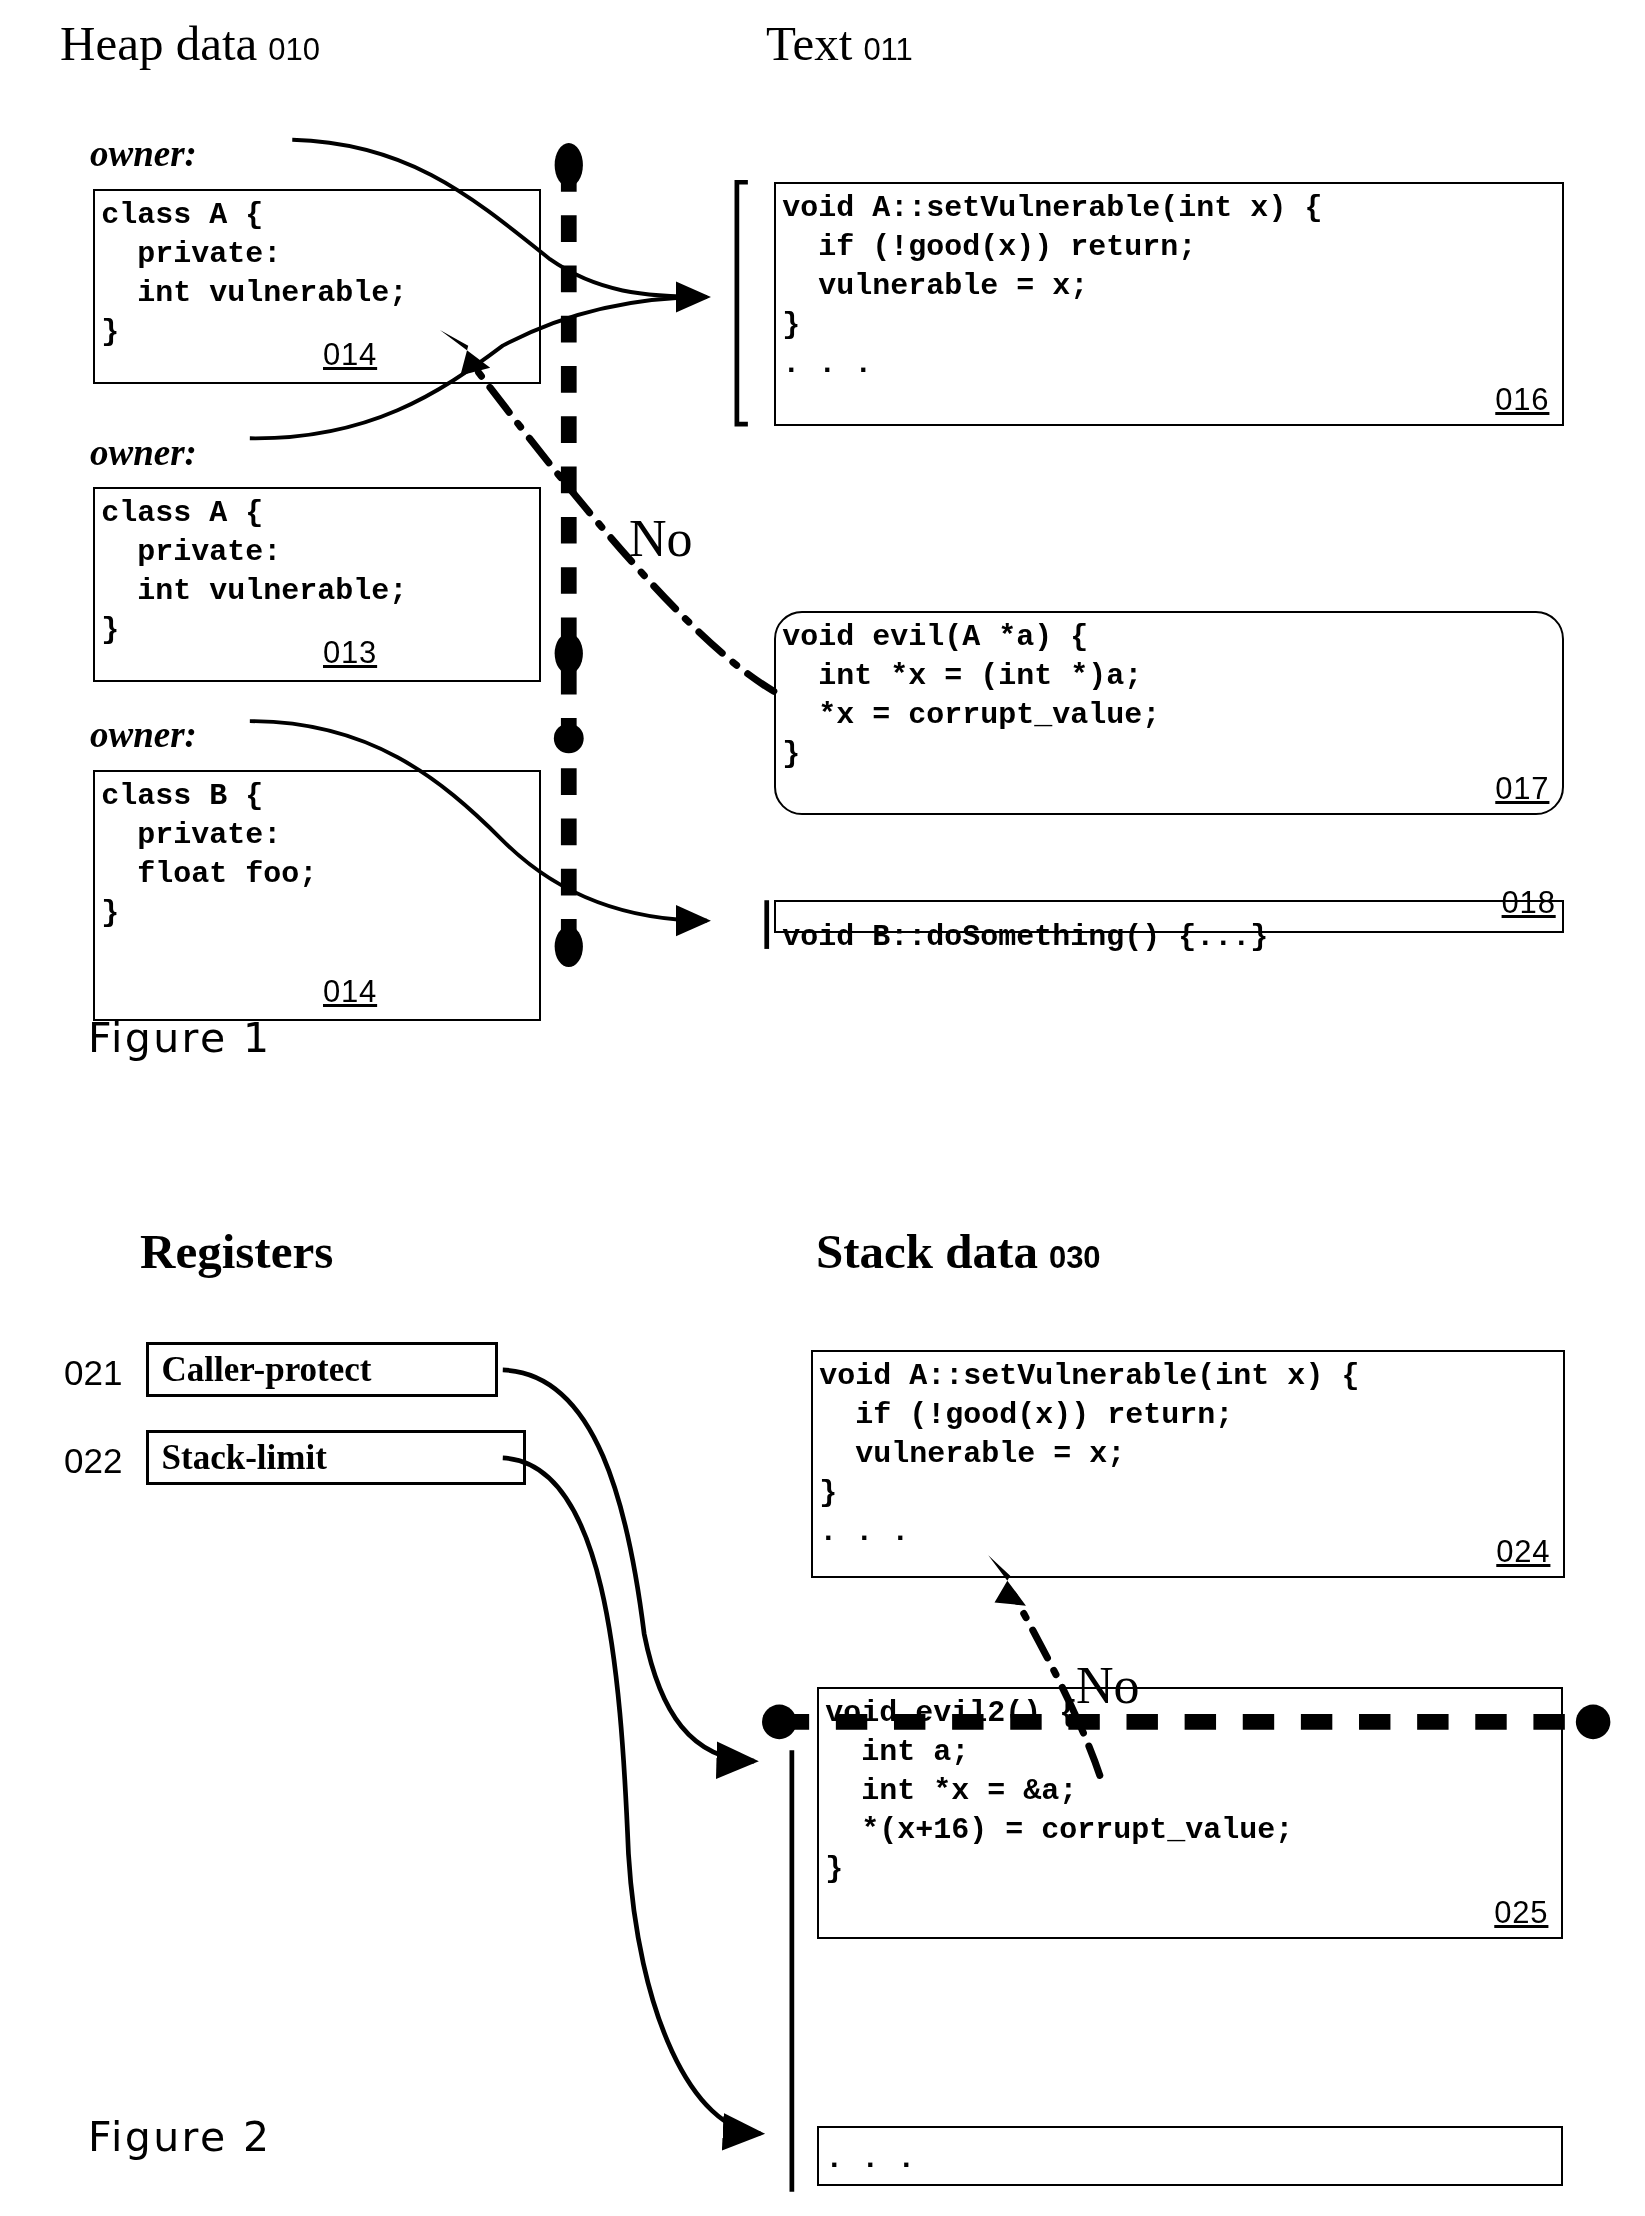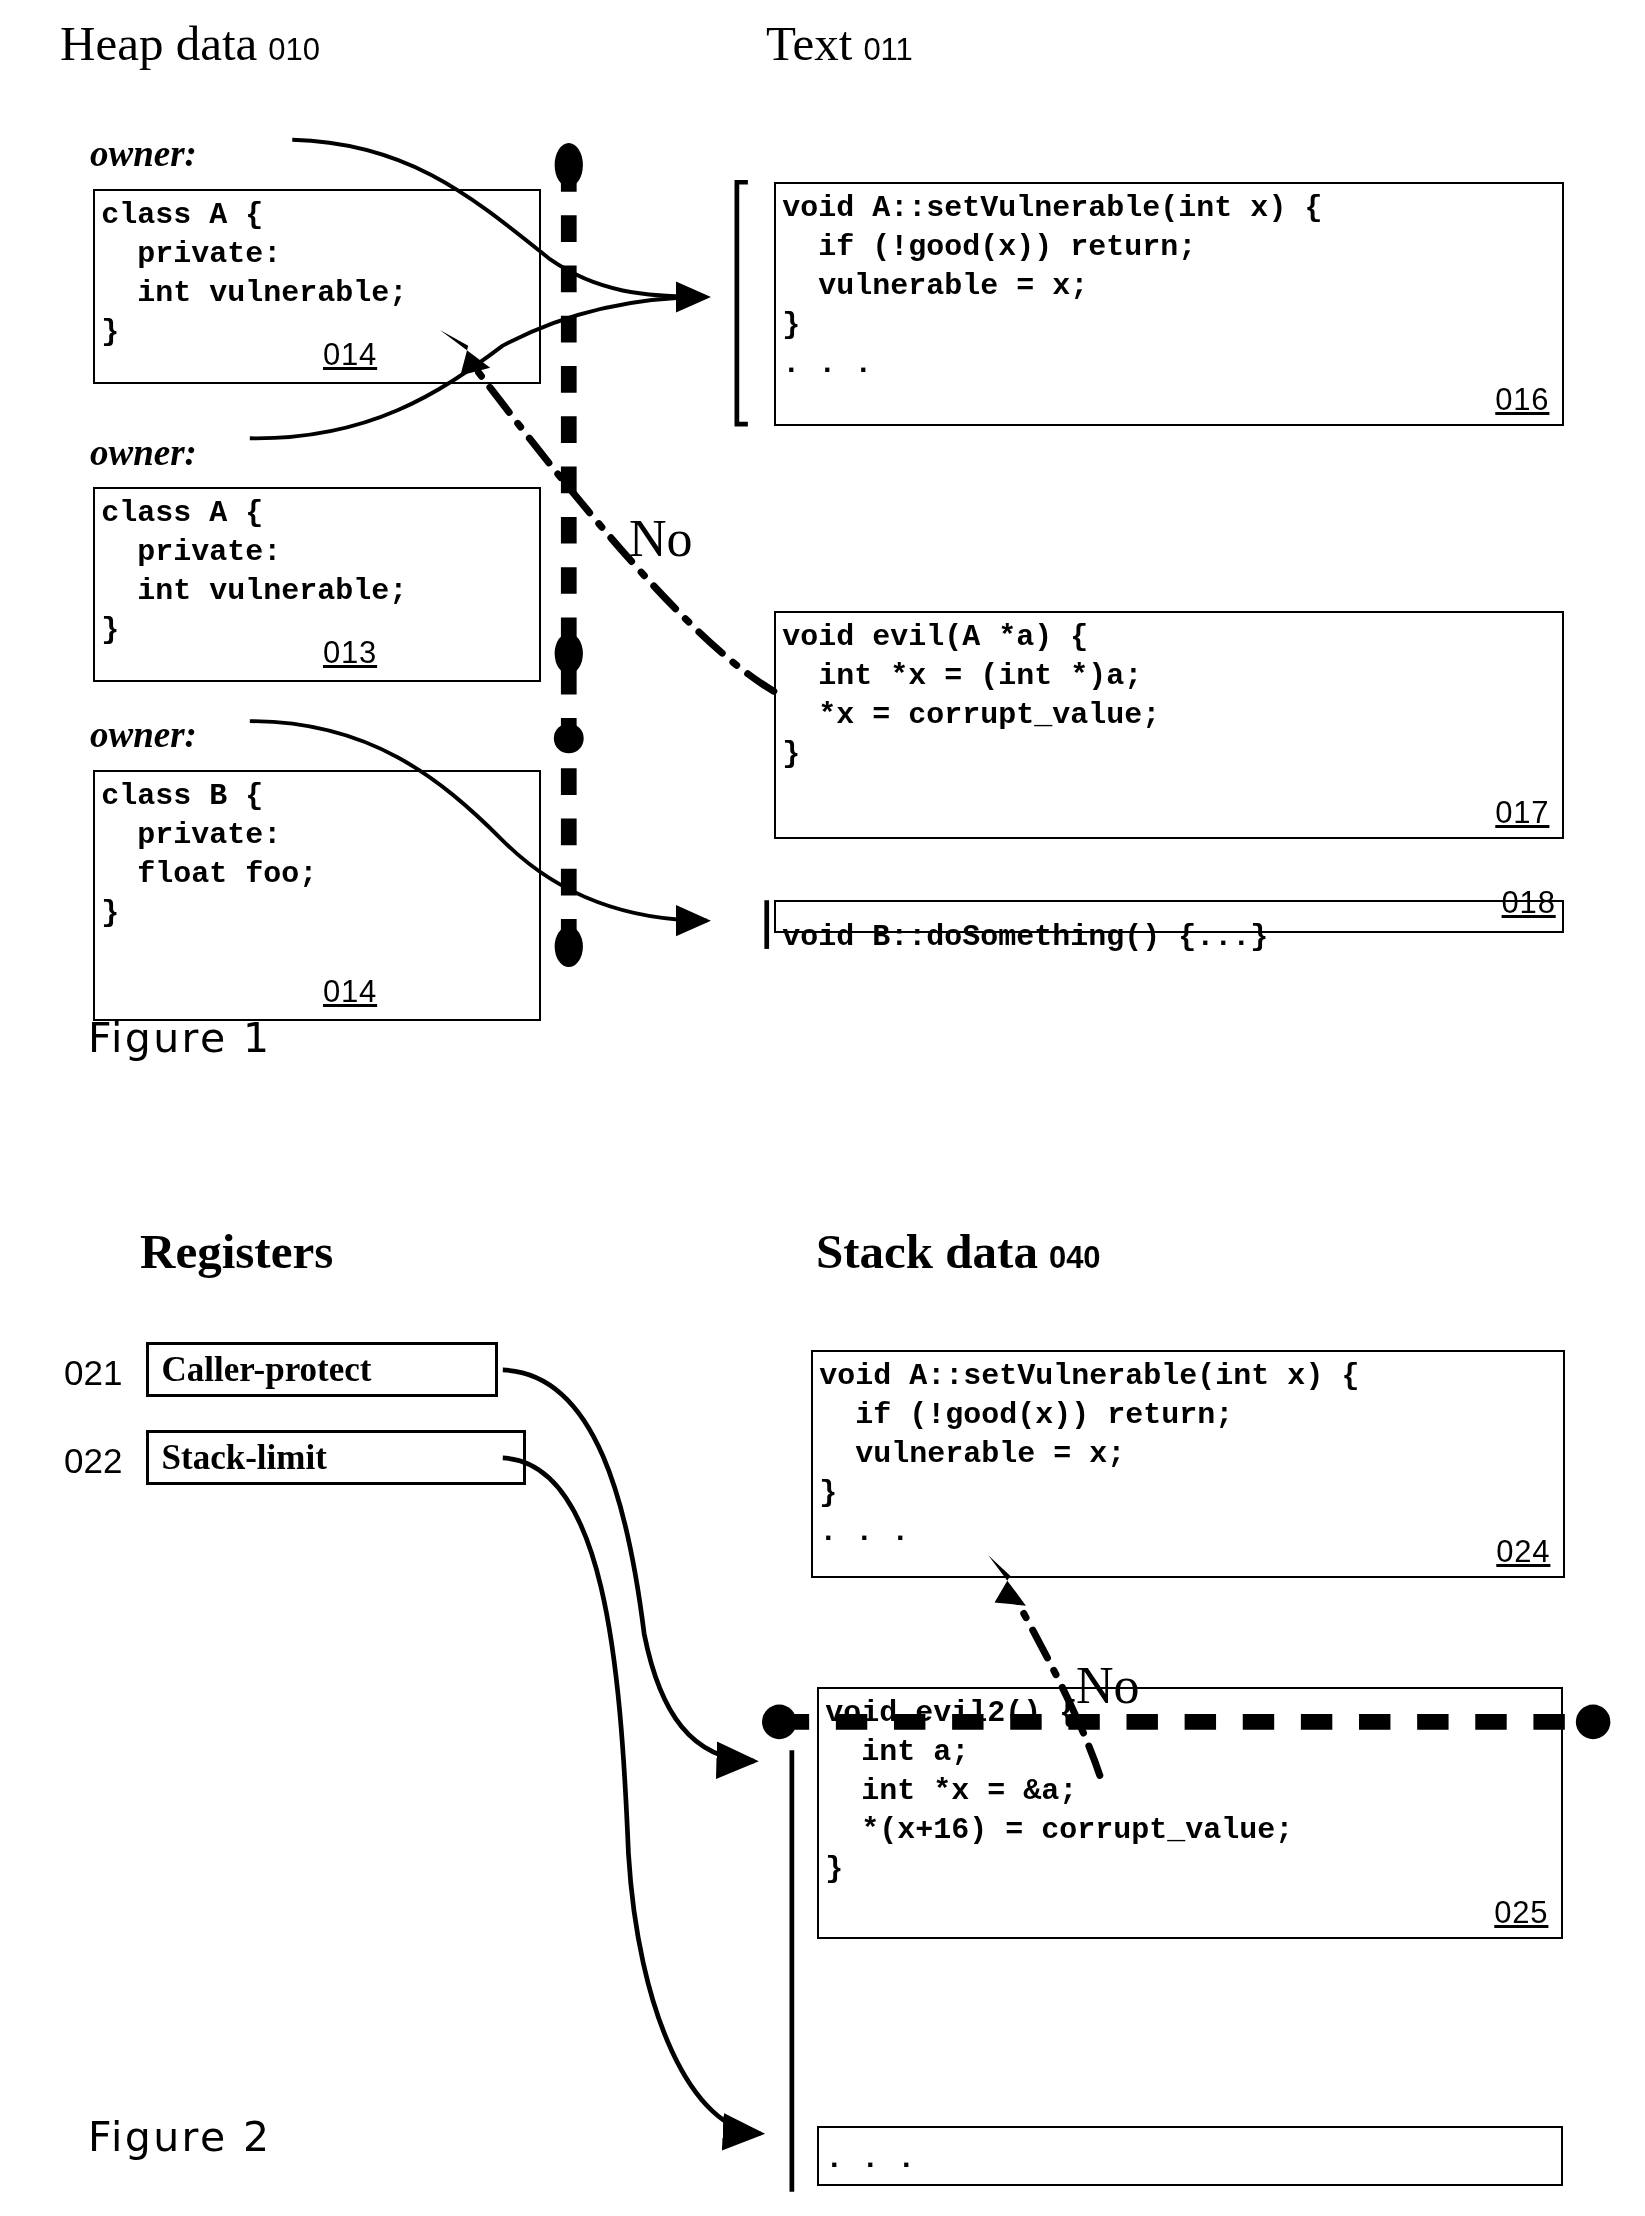--- a/index.html
+++ b/index.html
@@ -119,42 +119,42 @@
 
 <div class="codebox" style="left:774px;top:182px;width:790px;height:244px;">
   <div class="line">void A::setVulnerable(int x) {</div>
   <div class="line">  if (!good(x)) return;</div>
   <div class="line">  vulnerable = x;</div>
   <div class="line">}</div>
   <div class="line">. . .</div>
   <span class="reff">016</span>
 </div>
 
-<div class="codebox" style="left:774px;top:611px;width:790px;height:228px;">
+<div class="codebox" style="left:774px;top:611px;width:790px;height:204px;border-radius:28px;">
   <div class="line">void evil(A *a) {</div>
   <div class="line">  int *x = (int *)a;</div>
   <div class="line">  *x = corrupt_value;</div>
   <div class="line">}</div>
   <span class="reff">017</span>
 </div>
 
 <div class="codebox inline" style="left:774px;top:900px;width:790px;height:33px;line-height:36px;padding-top:17px;">
   <span class="line">void B::doSomething() {...}</span><span class="reff" style="position:absolute;right:6.3px;bottom:10px;margin-left:20px;">018</span>
 </div>
 
 <div class="no-label" style="left:629px;top:509px;">No</div>
 
 <div class="fig-cap" style="left:88px;top:1014px;">Figure 1</div>
 
 <div class="abs sec-title bold" style="left:140px;top:1227px;">
   <span>Registers</span>
 </div>
 
 <div class="abs sec-title bold" style="left:816px;top:1227px;">
-  <span>Stack data</span><span class="ref">040</span>
+  <span>Stack data</span><span class="ref">030</span>
 </div>
 
 <div class="reg-num" style="left:64px;top:1353px;">021</div>
 <div class="regbox" style="left:146px;top:1342px;width:352px;height:55px;">
   <span>Caller-protect</span>
 </div>
 
 <div class="reg-num" style="left:64px;top:1441px;">022</div>
 <div class="regbox" style="left:146px;top:1430px;width:380px;height:55px;">
   <span>Stack-limit</span>

